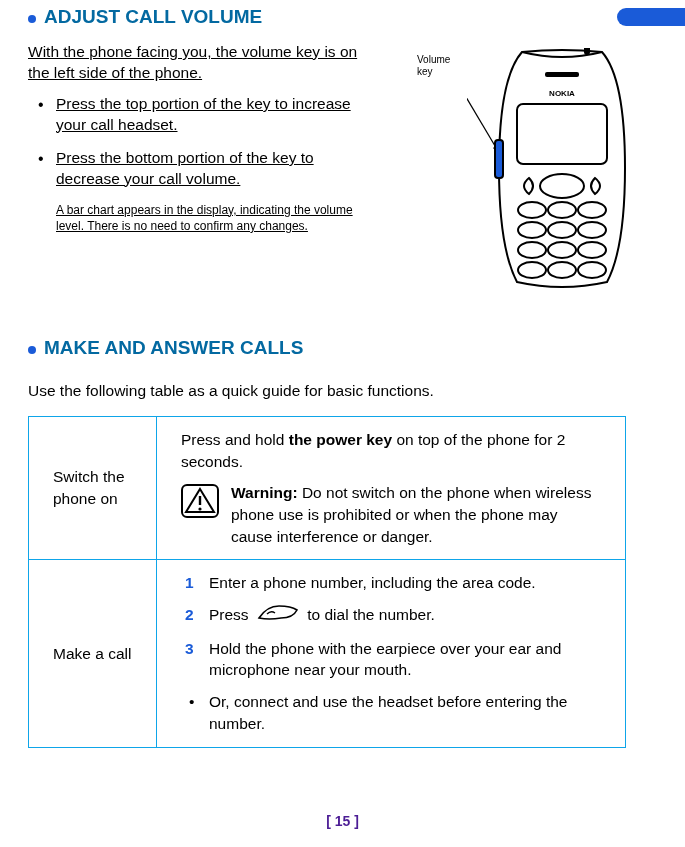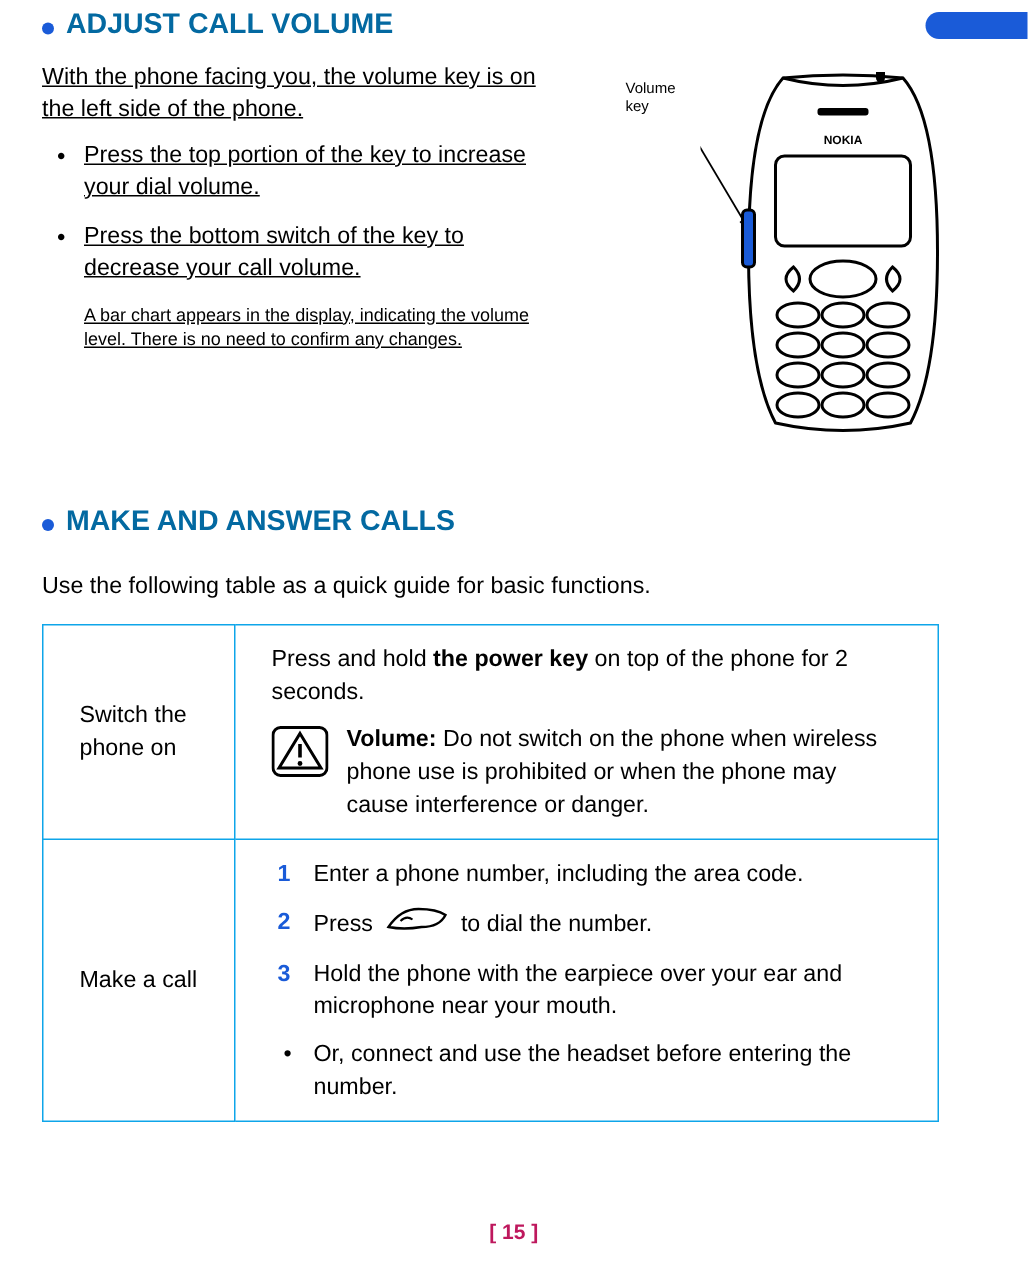--- a/index.html
+++ b/index.html
@@ -178,43 +178,43 @@
     display: inline-block;
     vertical-align: middle;
     margin: 0 4px;
   }
   .footer {
     position: absolute;
     bottom: 18px;
     left: 0;
     right: 0;
     text-align: center;
-    color: #be185d;
+    color: #4c1d95;
     font-size: 14px;
     font-weight: 600;
   }
   b { font-weight: 700; }
 </style>
 </head>
 <body>
 
 <div class="page">
   <div class="blue-tab"></div>
 
   <div class="section-row">
     <span class="bullet-dot"></span>
     <h2 class="section">ADJUST CALL VOLUME</h2>
   </div>
 
   <div class="col-wrap">
     <div class="left-col">
       <p class="intro">With the phone facing you, the volume key is on the left side of the phone.</p>
       <ul class="body-list">
-        <li>Press the top portion of the key to increase your dial volume.</li>
-        <li>Press the bottom switch of the key to decrease your call volume.</li>
+        <li>Press the top portion of the key to increase your call headset.</li>
+        <li>Press the bottom portion of the key to decrease your call volume.</li>
       </ul>
       <p class="after-list">A bar chart appears in the display, indicating the volume level. There is no need to confirm any changes.</p>
     </div>
     <div class="right-col">
       <div class="phone-fig">
         <div class="vol-label">
           <span>Volume</span><br>
           <span>key</span>
         </div>
         <svg class="phone-svg" width="170" height="245">
@@ -286,21 +286,21 @@
           <div class="warn-row">
             <span class="warn-icon">
               <svg width="38" height="34">
                 <rect x="1" y="1" width="36" height="32" rx="5" fill="#fff" stroke="#000" stroke-width="2"></rect>
                 <polygon points="19,5 33,28 5,28" fill="none" stroke="#000" stroke-width="2"></polygon>
                 <line x1="19" y1="12" x2="19" y2="21" stroke="#000" stroke-width="2.4"></line>
                 <circle cx="19" cy="25" r="1.6" fill="#000"></circle>
               </svg>
             </span>
             <div class="warn-text">
-              <b>Volume:</b><span> Do not switch on the phone when wireless phone use is prohibited or when the phone may cause interference or danger.</span>
+              <b>Warning:</b><span> Do not switch on the phone when wireless phone use is prohibited or when the phone may cause interference or danger.</span>
             </div>
           </div>
         </td>
       </tr>
       <tr>
         <td class="label">Make a call</td>
         <td>
           <ol class="steps">
             <li>Enter a phone number, including the area code.</li>
             <li>

